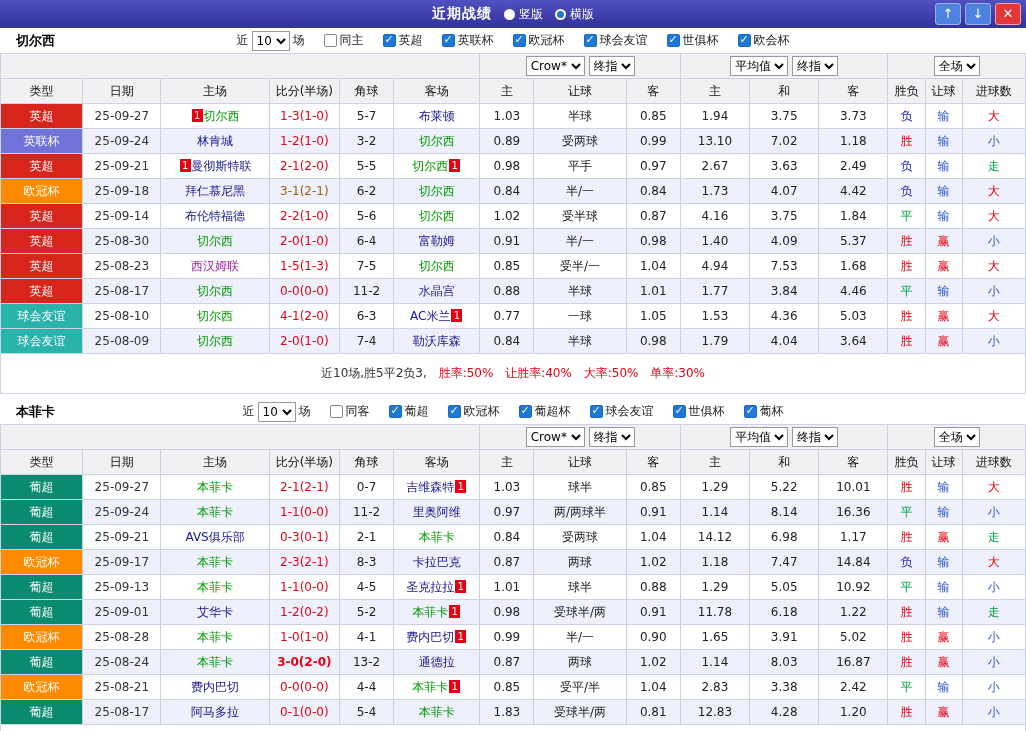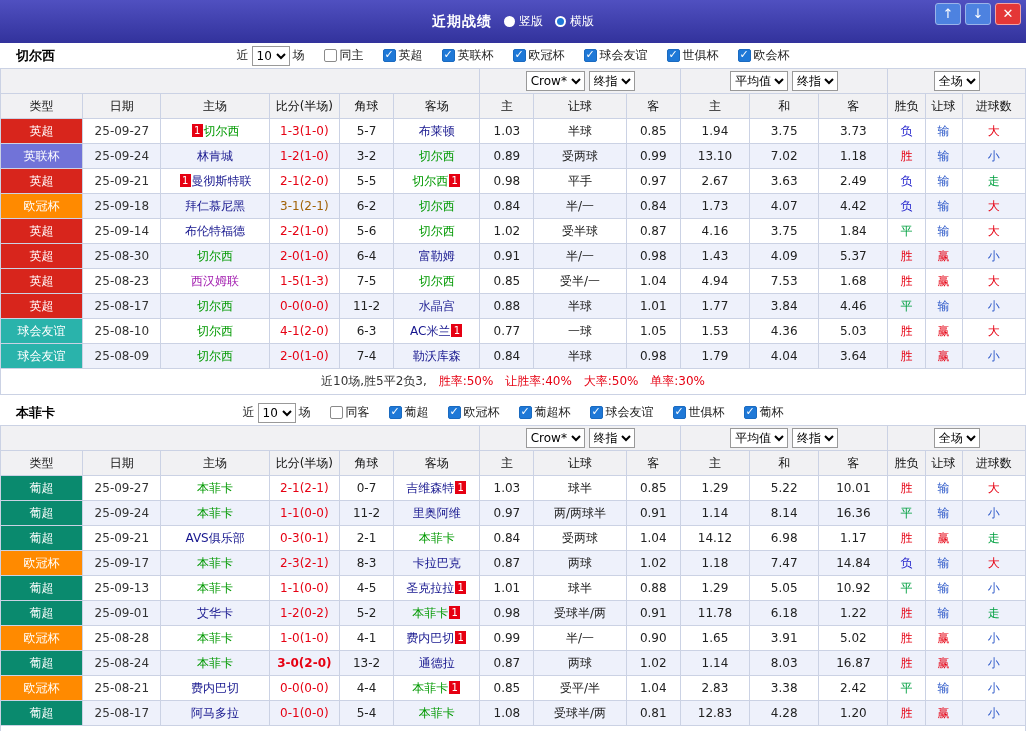--- a/index.html
+++ b/index.html
@@ -1,18 +1,18 @@
 <!DOCTYPE html>
 <html><head>
 <meta charset="utf-8">
 <style>
   *{box-sizing:border-box;}
   body{margin:0;width:1026px;font-family:"DejaVu Sans","Liberation Sans",sans-serif;font-size:12px;color:#222;background:#fff;}
   .page{width:1026px;border-bottom:1px solid #c9cfe2;}
-  .titlebar{height:43px;background:linear-gradient(#5050c0,#32329c);position:relative;display:flex;align-items:center;justify-content:center;gap:12px;color:#fff;}
+  .titlebar{height:28px;background:linear-gradient(#5050c0,#32329c);position:relative;display:flex;align-items:center;justify-content:center;gap:12px;color:#fff;}
   .title{font-weight:bold;font-size:14px;letter-spacing:1px;}
   .radio{display:inline-flex;align-items:center;gap:4px;cursor:pointer;font-size:12px;}
   .rdot{width:11px;height:11px;border-radius:50%;background:#fff;position:relative;display:inline-block;}
   .rdot.checked::after{content:"";position:absolute;left:2px;top:2px;width:7px;height:7px;border-radius:50%;background:#1e78d7;}
   .tbar-btns{position:absolute;right:5px;top:3px;display:flex;gap:4px;}
   .tbtn{width:26px;height:22px;border:1px solid #9ab4ea;border-radius:3px;background:#4d82e0;color:#fff;font-size:13px;line-height:20px;text-align:center;cursor:pointer;padding:0;font-family:inherit;}
   .tbtn.red{background:#e43737;border-color:#f1a4a4;}
   .section-head{position:relative;height:25px;display:flex;align-items:center;justify-content:center;}
   .team-name{position:absolute;left:16px;font-weight:bold;font-size:13px;color:#000;}
   .filters{display:flex;align-items:center;gap:3px;}
@@ -24,21 +24,21 @@
   table.results{width:100%;border-collapse:collapse;table-layout:fixed;}
   .results th,.results td{border:1px solid #cbd2e4;text-align:center;height:25px;padding:0 1px;overflow:hidden;white-space:nowrap;}
   .results thead td.hd,.results thead th{background:#f1f1f3;}
   .results thead th{font-weight:normal;color:#111;}
   .results tbody tr:nth-child(even) td{background:#eef1fb;}
   .results td.lg{color:#fff;}
   .results td.date{color:#333;}
   .results td.num,.results td.hand{color:#222;}
   .card{display:inline-block;width:11px;height:13px;line-height:13px;background:#e60012;color:#fff;font-size:10px;vertical-align:1px;margin:0 1px;}
   .team{cursor:pointer;}
-  .summary-row td{height:26px;background:#fff;}
+  .summary-row td{height:40px;background:#fff;}
   .sum-main{color:#333;}
   .sum-rate{color:#e60012;margin-left:8px;}
   .gap{height:5px;}
 </style>
 </head>
 <body>
 
 <div class="page">
 
   <div class="titlebar">
@@ -235,21 +235,21 @@
           <tr>
             <td class="lg" style="background: rgb(216, 37, 28);">英超</td>
             <td class="date">25-08-30</td>
             <td class="teamcell"><span class="team" style="color: rgb(0, 153, 0);">切尔西</span></td>
             <td class="score" style="color: rgb(230, 0, 18);">2-0(1-0)</td>
             <td class="corner">6-4</td>
             <td class="teamcell"><span class="team" style="color: rgb(22, 22, 142);">富勒姆</span></td>
             <td class="num">0.91</td>
             <td class="hand">半/一</td>
             <td class="num">0.98</td>
-            <td class="num">1.43</td>
+            <td class="num">1.40</td>
             <td class="num">4.09</td>
             <td class="num">5.37</td>
             <td class="res" style="color: rgb(230, 0, 18);">胜</td>
             <td class="res" style="color: rgb(230, 0, 18);">赢</td>
             <td class="res" style="color: rgb(45, 89, 201);">小</td>
           </tr>
           <tr>
             <td class="lg" style="background: rgb(216, 37, 28);">英超</td>
             <td class="date">25-08-23</td>
             <td class="teamcell"><span class="team" style="color: #a21caf;">西汉姆联</span></td>
@@ -576,21 +576,21 @@
             <td class="res" style="color: rgb(45, 89, 201);">输</td>
             <td class="res" style="color: rgb(45, 89, 201);">小</td>
           </tr>
           <tr>
             <td class="lg" style="background: rgb(10, 138, 110);">葡超</td>
             <td class="date">25-08-17</td>
             <td class="teamcell"><span class="team" style="color: rgb(22, 22, 142);">阿马多拉</span></td>
             <td class="score" style="color: rgb(230, 0, 18);">0-1(0-0)</td>
             <td class="corner">5-4</td>
             <td class="teamcell"><span class="team" style="color: rgb(0, 153, 0);">本菲卡</span></td>
-            <td class="num">1.08</td>
+            <td class="num">1.83</td>
             <td class="hand">受球半/两</td>
             <td class="num">0.81</td>
             <td class="num">12.83</td>
             <td class="num">4.28</td>
             <td class="num">1.20</td>
             <td class="res" style="color: rgb(230, 0, 18);">胜</td>
             <td class="res" style="color: rgb(230, 0, 18);">赢</td>
             <td class="res" style="color: rgb(45, 89, 201);">小</td>
           </tr>
         </tbody>

